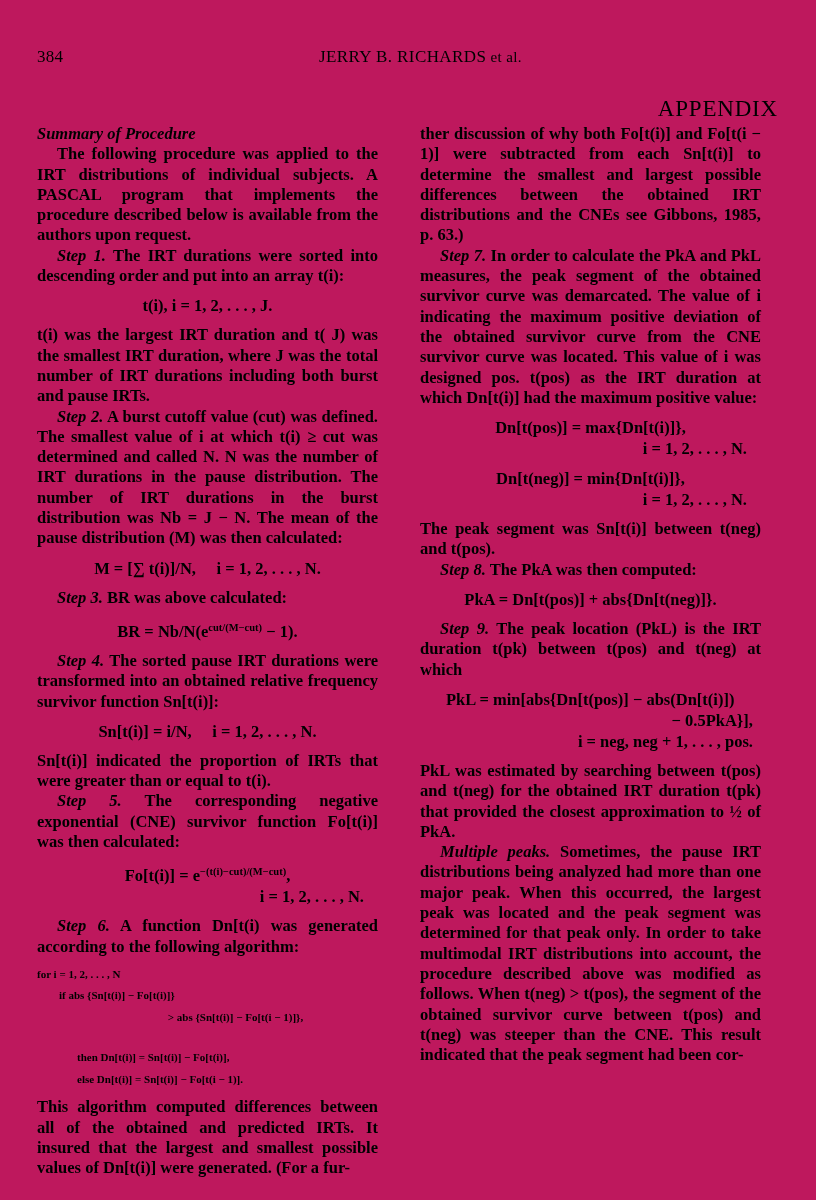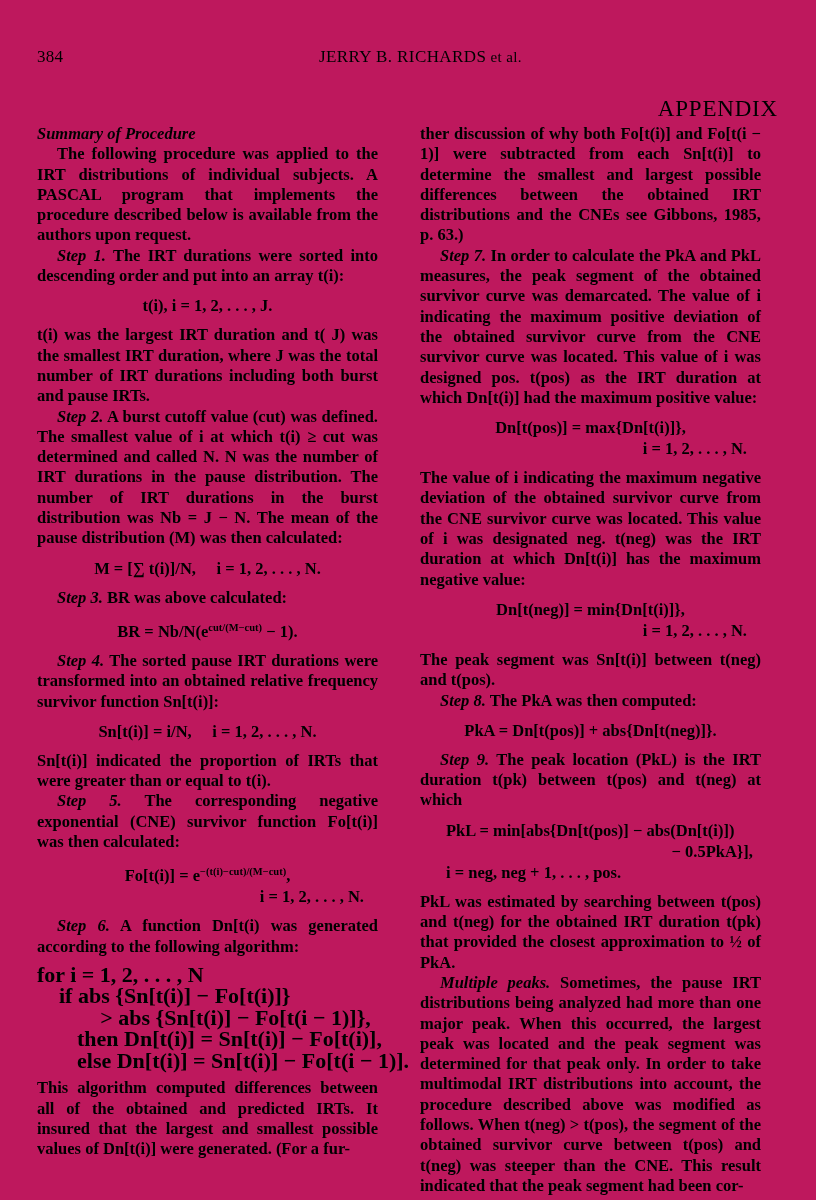--- a/index.html
+++ b/index.html
@@ -111,41 +111,41 @@
     white-space: nowrap;
   }
   .eq.left-ind  { text-align: left; padding-left: 26px; }
   .eq .cont {
     display: block;
     text-align: right;
     padding-right: 14px;
   }
   .eq .cont2 {
     display: block;
-    text-align: left;
+    text-align: right;
     padding-right: 8px;
   }
   .it { font-style: italic; }
   .sup {
     font-size: 10.5px;
     vertical-align: 6px;
     font-style: normal;
   }
 
   
   .algo {
-    font-size: 22px;
+    font-size: 11px;
     line-height: 21.5px;
     margin: 7px 0 7px 0;
     white-space: nowrap;
   }
   .algo .l1 { display: block; padding-left: 0px; }
   .algo .l2 { display: block; padding-left: 22px; }
   .algo .l3 { display: block; padding-left: 56px; text-align: center; }
-  .algo .l4 { display: block; padding-left: 40px; }
+  .algo .l4 { display: block; padding-left: 40px; margin-top: 19px; }
   .algo .l5 { display: block; padding-left: 40px; }
 
   .sp-above { }
 </style>
 </head>
 <body>
 
 <div class="page">
 
   <div class="running-head">
@@ -203,21 +203,20 @@
     </div>
 
     <div class="col col-right">
 
       <p class="just noindent">ther discussion of why both Fo[t(i)] and Fo[t(i − 1)] were subtracted from each Sn[t(i)] to determine the smallest and largest possible differences between the obtained IRT distributions and the CNEs see Gibbons, 1985, p. 63.)</p>
 
       <p class="just indent"><span class="it">Step 7.</span><span> In order to calculate the PkA and PkL measures, the peak segment of the obtained survivor curve was demarcated. The value of i indicating the maximum positive deviation of the obtained survivor curve from the CNE survivor curve was located. This value of i was designed pos. t(pos) as the IRT duration at which Dn[t(i)] had the maximum positive value:</span></p>
 
       <div class="eq"><span>Dn[t(pos)] = max{Dn[t(i)]},</span><span class="cont">i = 1, 2, . . . , N.</span></div>
 
-      <p class="just noindent">The value of i indicating the maximum negative deviation of the obtained survivor curve from the CNE survivor curve was located. This value of i was designated neg. t(neg) was the IRT duration at which Dn[t(i)] has the maximum negative value:</p>
 
       <div class="eq"><span>Dn[t(neg)] = min{Dn[t(i)]},</span><span class="cont">i = 1, 2, . . . , N.</span></div>
 
       <p class="just noindent">The peak segment was Sn[t(i)] between t(neg) and t(pos).</p>
 
       <p class="just indent"><span class="it">Step 8.</span><span> The PkA was then computed:</span></p>
 
       <div class="eq">PkA = Dn[t(pos)] + abs{Dn[t(neg)]}.</div>
 
       <p class="just indent"><span class="it">Step 9.</span><span> The peak location (PkL) is the IRT duration t(pk) between t(pos) and t(neg) at which</span></p>

